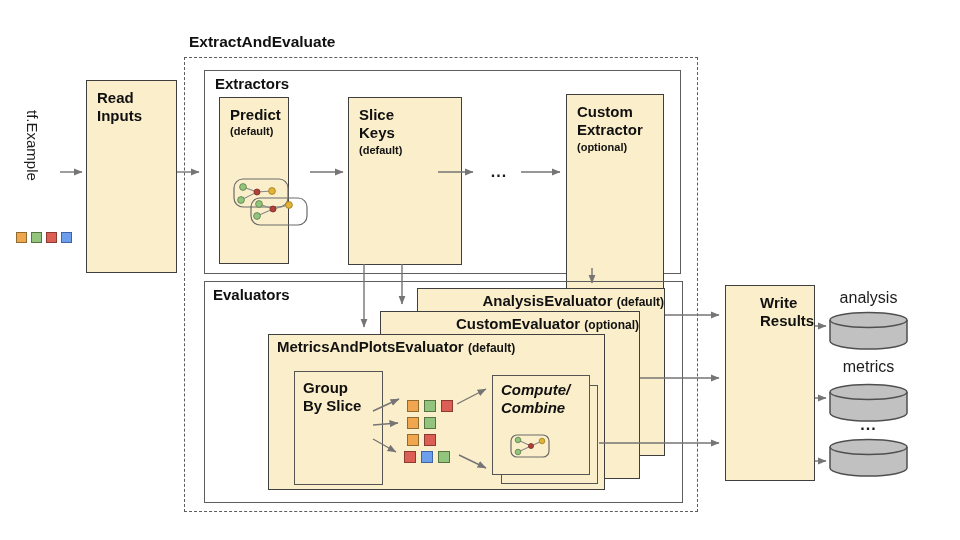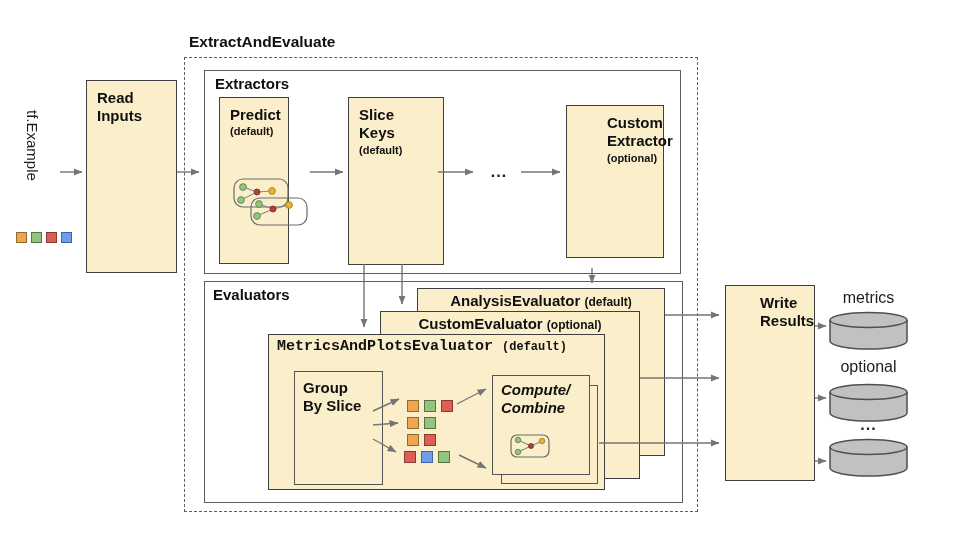--- a/index.html
+++ b/index.html
@@ -5,21 +5,21 @@
   html,body{margin:0;padding:0;background:#fff;}
   #canvas{position:relative;width:960px;height:540px;background:#fff;overflow:hidden;
           font-family:"Liberation Sans", sans-serif;color:#111;}
   .abs{position:absolute;box-sizing:border-box;}
   .box{background:var(--box-fill,#FBEECA);border:1.3px solid var(--box-border,#3f3f3f);}
   .container-box{border:1.3px solid var(--container-border,#5d5d5d);background:transparent;}
   .dashed-box{border:1.6px dashed #5d5d5d;background:transparent;}
   .bold-label{font-weight:bold;font-size:15px;line-height:1.22;color:#101010;white-space:pre-line;}
   .qualifier{font-weight:bold;font-size:11px;line-height:1.3;display:block;}
   .node-pad{padding:8px 8px 0 10px;}
-  .layer-title{font-weight:bold;font-size:15px;line-height:1.3;padding-top:2px;text-align:center;white-space:nowrap;}
+  .layer-title{font-weight:bold;font-size:15px;line-height:1.3;padding-top:2px;text-align:right;white-space:nowrap;}
   .layer-title .q2{font-size:12px;font-weight:bold;}
   .vlabel{writing-mode:vertical-rl;font-size:15px;color:#1c1c1c;}
   .sq{display:inline-block;width:12px;height:12px;border:1.5px solid #555;box-sizing:border-box;margin-right:5px;background:#ccc;}
   .sq-sm{width:11px;height:11px;margin-right:4px;border-width:1.5px;}
   .grid-row{height:12px;margin-bottom:5px;line-height:0;}
   .grid-row.shift{padding-left:3px;}
   .plain-label{font-size:16px;color:#1c1c1c;text-align:center;}
   .dots{font-weight:bold;font-size:16px;color:#1c1c1c;text-align:center;letter-spacing:1px;}
   svg.overlay{position:absolute;left:0;top:0;pointer-events:none;z-index:60;}
   .cyl{z-index:10;}
@@ -44,31 +44,31 @@
     <div class="bold-label" style="padding:4px 0 0 10px;">Extractors</div>
   </div>
 
   <div class="abs box" style="left:219px;top:97px;width:70px;height:167px;">
     <div class="node-pad">
       <span class="bold-label">Predict</span>
       <span class="qualifier">(default)</span>
     </div>
   </div>
 
-  <div class="abs box" style="left:348px;top:97px;width:96px;height:168px;">
+  <div class="abs box" style="left:348px;top:97px;width:114px;height:168px;">
     <div class="node-pad">
       <span class="bold-label">Slice
 Keys</span>
       <span class="qualifier">(default)</span>
     </div>
   </div>
 
   <div class="abs dots" style="left:485px;top:163px;width:28px;">...</div>
 
-  <div class="abs box" style="left:566px;top:105px;width:98px;height:153px;padding-left:30px;">
+  <div class="abs box" style="left:566px;top:94px;width:98px;height:218px;">
     <div class="node-pad">
       <span class="bold-label">Custom
 Extractor</span>
       <span class="qualifier">(optional)</span>
     </div>
   </div>
 
   <div class="abs container-box" style="left:204px;top:281px;width:479px;height:222px;">
     <div class="bold-label" style="padding:4px 0 0 8px;">Evaluators</div>
   </div>
@@ -80,21 +80,21 @@
     </div>
   </div>
 
   <div class="abs box" style="left:380px;top:311px;width:260px;height:168px;z-index:12;">
     <div class="layer-title">
       <span>CustomEvaluator</span>
       <span class="q2">(optional)</span>
     </div>
   </div>
 
-  <div class="abs box" style="left:268px;top:334px;width:337px;height:156px;z-index:13;font-family:Liberation Mono, monospace;">
+  <div class="abs box" style="left:268px;top:334px;width:337px;height:156px;z-index:13;">
     <div class="layer-title" style="text-align:left;padding-left:8px;">
       <span>MetricsAndPlotsEvaluator</span>
       <span class="q2">(default)</span>
     </div>
   </div>
 
   <div class="abs" style="left:284px;top:371px;width:89px;height:114px;z-index:14;border:1.2px solid #555;background:transparent;box-sizing:border-box;margin-left:10px;">
     <div class="bold-label" style="padding:7px 0 0 8px;">Group
 By Slice</div>
   </div>
@@ -110,27 +110,27 @@
   <div class="abs" style="left:492px;top:375px;width:98px;height:100px;z-index:15;border:1.2px solid #555;background:var(--box-fill,#FBEECA);box-sizing:border-box;font-style:italic;">
     <div class="bold-label" style="padding:5px 0 0 8px;">Compute/
 Combine</div>
   </div>
 
   <div class="abs box" style="left:725px;top:285px;width:90px;height:196px;padding-left:24px;">
     <div class="bold-label node-pad">Write
 Results</div>
   </div>
 
-  <div class="abs plain-label" style="left:829px;top:289px;width:79px;">metrics</div>
+  <div class="abs plain-label" style="left:829px;top:289px;width:79px;">analysis</div>
   <svg class="abs cyl" style="left:829px;top:311px;" width="80" height="40">
     <path d="M1 9 L1 30 A38.5 8 0 0 0 78 30 L78 9" fill="var(--cyl-fill,#C1C1C1)" stroke="var(--cyl-border,#4f4f4f)" stroke-width="1.5"></path>
     <ellipse cx="39.5" cy="9" rx="38.5" ry="7.5" fill="var(--cyl-fill,#C1C1C1)" stroke="var(--cyl-border,#4f4f4f)" stroke-width="1.5"></ellipse>
   </svg>
 
-  <div class="abs plain-label" style="left:829px;top:358px;width:79px;">optional</div>
+  <div class="abs plain-label" style="left:829px;top:358px;width:79px;">metrics</div>
   <svg class="abs cyl" style="left:829px;top:383px;" width="80" height="40">
     <path d="M1 9 L1 30 A38.5 8 0 0 0 78 30 L78 9" fill="var(--cyl-fill,#C1C1C1)" stroke="var(--cyl-border,#4f4f4f)" stroke-width="1.5"></path>
     <ellipse cx="39.5" cy="9" rx="38.5" ry="7.5" fill="var(--cyl-fill,#C1C1C1)" stroke="var(--cyl-border,#4f4f4f)" stroke-width="1.5"></ellipse>
   </svg>
 
   <div class="abs dots" style="left:829px;top:416px;width:79px;">...</div>
   <svg class="abs cyl" style="left:829px;top:438px;" width="80" height="40">
     <path d="M1 9 L1 30 A38.5 8 0 0 0 78 30 L78 9" fill="var(--cyl-fill,#C1C1C1)" stroke="var(--cyl-border,#4f4f4f)" stroke-width="1.5"></path>
     <ellipse cx="39.5" cy="9" rx="38.5" ry="7.5" fill="var(--cyl-fill,#C1C1C1)" stroke="var(--cyl-border,#4f4f4f)" stroke-width="1.5"></ellipse>
   </svg>

